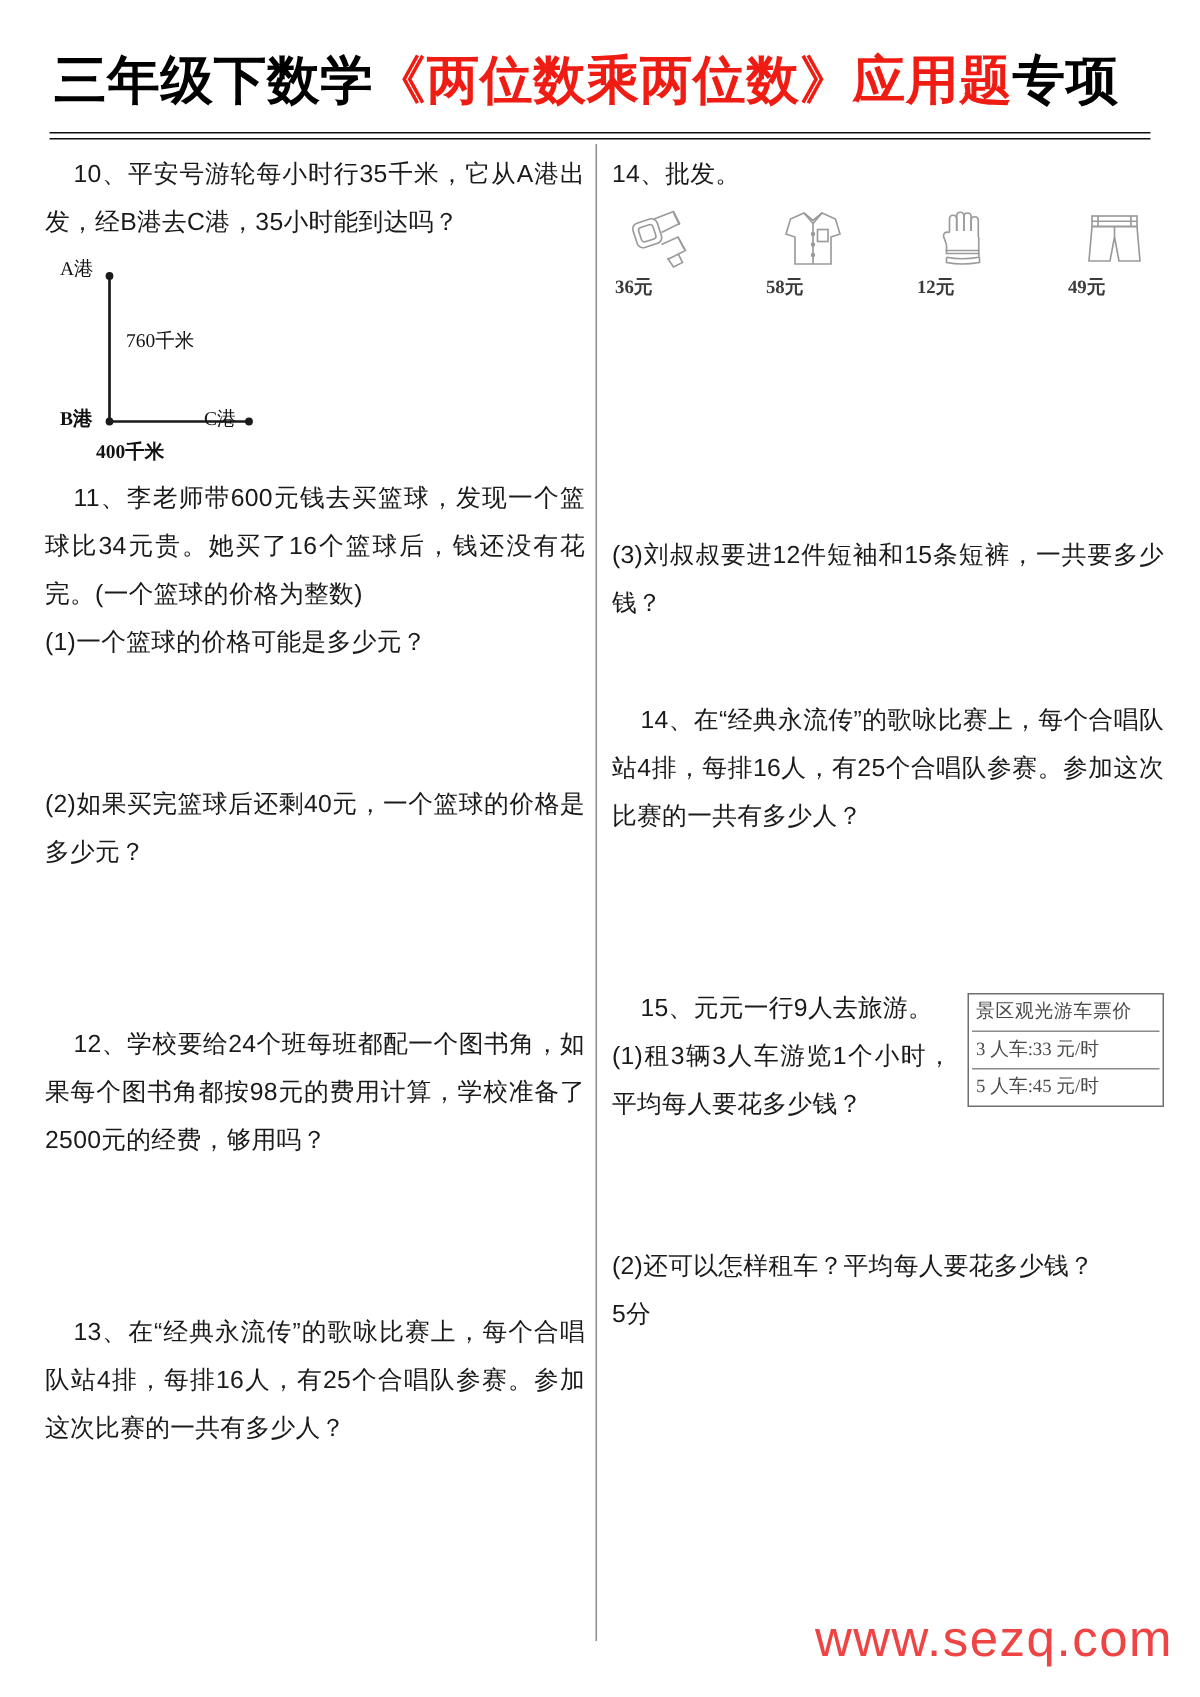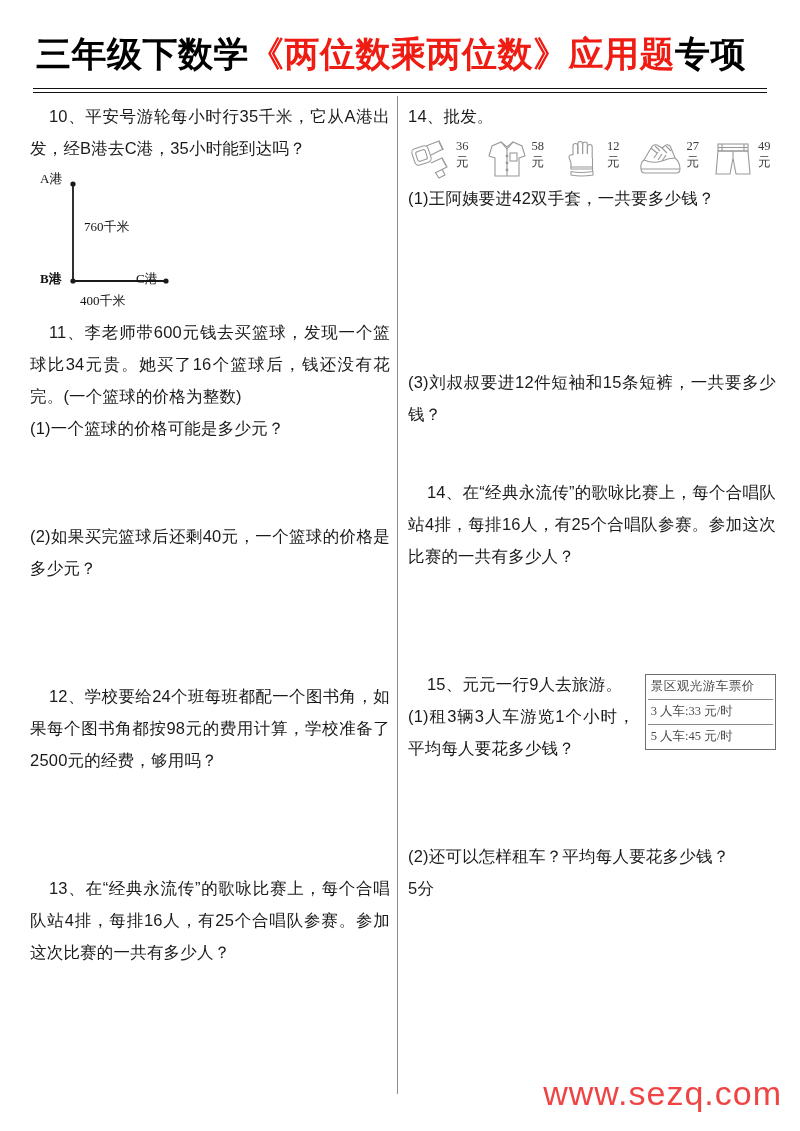--- a/index.html
+++ b/index.html
@@ -91,34 +91,36 @@
     position: absolute;
     font-family: "Liberation Serif", "DejaVu Serif", serif;
     font-size: 13px;
     color: #111;
     white-space: nowrap;
   }
   .pd-a { left: 0px;   top: 0px; }
   .pd-b { left: 0px;   top: 100px; font-weight: bold; }
   .pd-c { left: 96px;  top: 100px; }
   .pd-v { left: 44px;  top: 48px; }
-  .pd-h { left: 40px;  top: 122px; }
+  .pd-h { left: 24px;  top: 122px; font-weight: bold; }
 
   
   .goods {
     display: flex;
     justify-content: space-between;
     align-items: flex-end;
     width: 368px;
     margin: 4px 0 2px 0;
   }
   .good {
     width: 66px;
     display: flex;
+    flex-direction: column;
     align-items: center;
+    font-weight: bold;
   }
   .good-img {
     height: 44px;
     display: flex;
     align-items: flex-end;
     justify-content: center;
   }
   .good-price {
     margin-top: 3px;
     font-family: "Liberation Serif", "DejaVu Serif", serif;
@@ -263,53 +265,38 @@
             <path d="M14 19 Q10 18 10 21.5 L12 27"></path>
             <path d="M12 27 L12 33 L33.5 33 L33.5 22"></path>
             <path d="M11.5 31 L34 31 M11.8 35.5 Q22 37.5 33.6 35.5 L33.6 33"></path>
             <path d="M12 36 L12 39 Q22 41 34 39 L34 35.5"></path>
           </g>
         </svg>
       </div>
       <div class="good-price">12元</div>
     </div>
 
-    <div class="good">
-      <div class="good-img">
-        <svg width="50" height="44" viewBox="0 0 50 44">
-          <g fill="none" stroke="#9a9a9a" stroke-width="1.1">
-            <path d="M6 33 Q5 27 9 24 L16 12 Q18 8 22 9 L27 12 L31 9 Q35 8 36 12 L40 22 Q45 26 45 33 Q45 37 41 37 L10 37 Q6 37 6 33 Z"></path>
-            <path d="M9 24 Q18 28 27 25 Q34 22 40 22"></path>
-            <path d="M6 33 L45 33"></path>
-            <path d="M16 12 L22 17 M20 10 L25 15 M27 12 L32 17 M31 10 L36 15"></path>
-            <path d="M23 16 L19 22 M27 18 L23 24 M31 19 L27 25"></path>
-          </g>
-        </svg>
-      </div>
-      <div class="good-price">27元</div>
-    </div>
 
     <div class="good">
       <div class="good-img">
         <svg width="46" height="44" viewBox="0 0 46 44">
           <g fill="none" stroke="#9a9a9a" stroke-width="1.1">
             <rect x="8" y="8" width="30" height="7"></rect>
             <path d="M8 15 L6 38 L20 38 L23 22 L26 38 L40 38 L38 15 Z"></path>
             <path d="M23 15 L23 22"></path>
             <path d="M12 8 L12 15 M34 8 L34 15"></path>
             <path d="M8 11.5 L38 11.5"></path>
           </g>
         </svg>
       </div>
       <div class="good-price">49元</div>
     </div>
 
   </div>
 
-  <div class="q">(1)王阿姨要进42双手套，一共要多少钱？</div>
 
   <div class="gap-l"></div>
 
 
   <div class="gap-l"></div>
 
   <div class="q">(3)刘叔叔要进12件短袖和15条短裤，一共要多少钱？</div>
 
   <div class="gap-m"></div>
 

